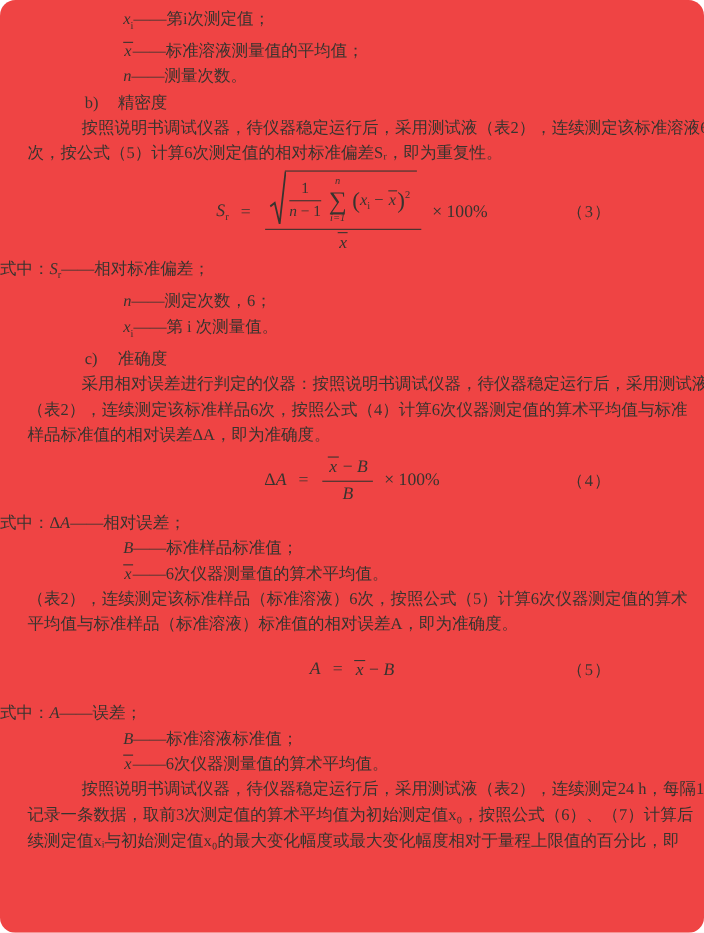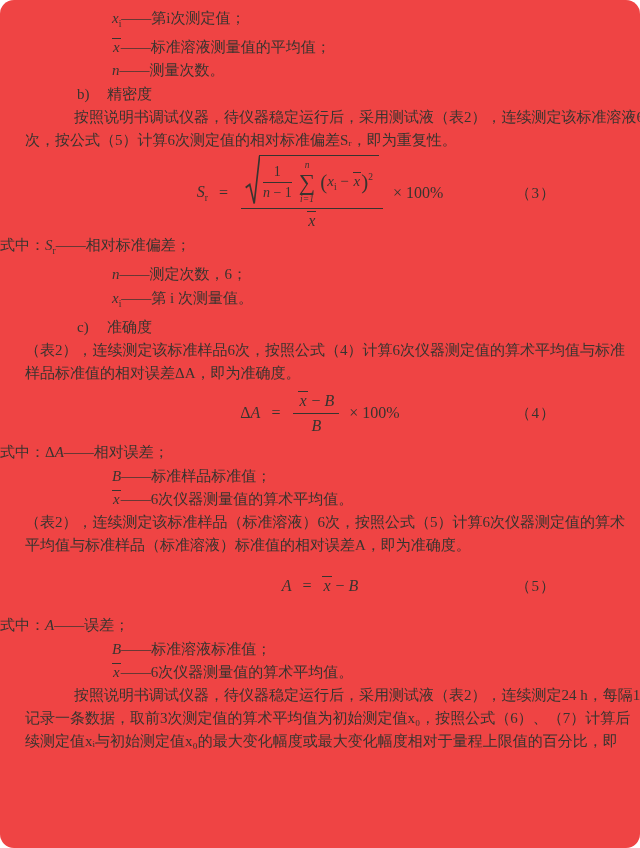--- a/index.html
+++ b/index.html
@@ -118,20 +118,21 @@
   <div class="line wdef">
     <i>n</i><span>——</span><span>测定次数，6；</span>
   </div>
   <div class="line wdef">
     <i>x</i><sub>i</sub><span>——</span><span>第 i 次测量值。</span>
   </div>
 
   <div class="line heading">
     <span class="hlabel">c)</span><span>准确度</span>
   </div>
+  <div class="line indent">采用相对误差进行判定的仪器：按照说明书调试仪器，待仪器稳定运行后，采用测试液</div>
   <div class="line cont">（表2），连续测定该标准样品6次，按照公式（4）计算6次仪器测定值的算术平均值与标准</div>
   <div class="line cont">样品标准值的相对误差ΔA，即为准确度。</div>
 
   <div class="formula-row f4row">
     <span class="fpart"><span>Δ</span><i>A</i></span>
     <span class="fpart rel">=</span>
     <span class="vfrac">
       <span class="vnum"><span class="xbar"><i>x</i></span> <span>−</span> <i>B</i></span>
       <span class="vden"><i>B</i></span>
     </span>

